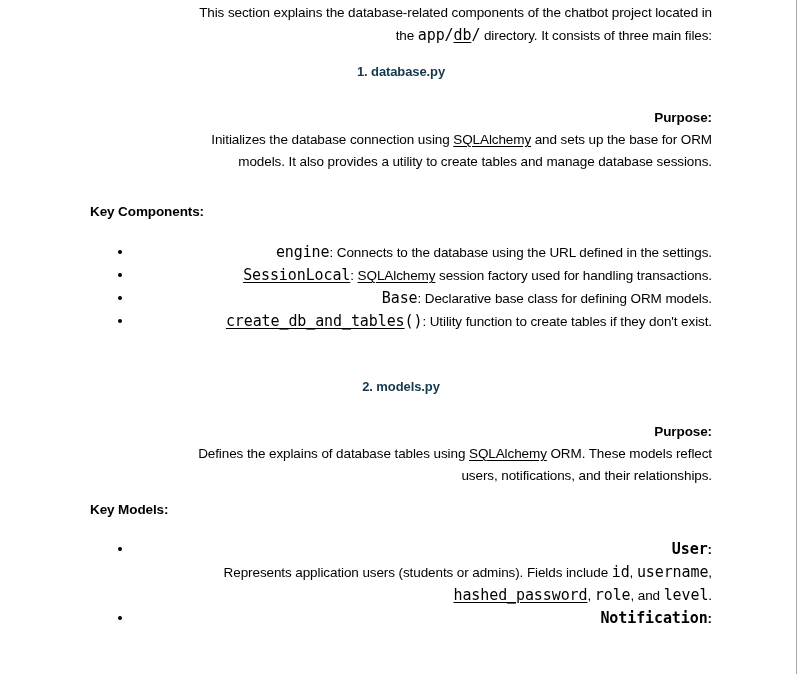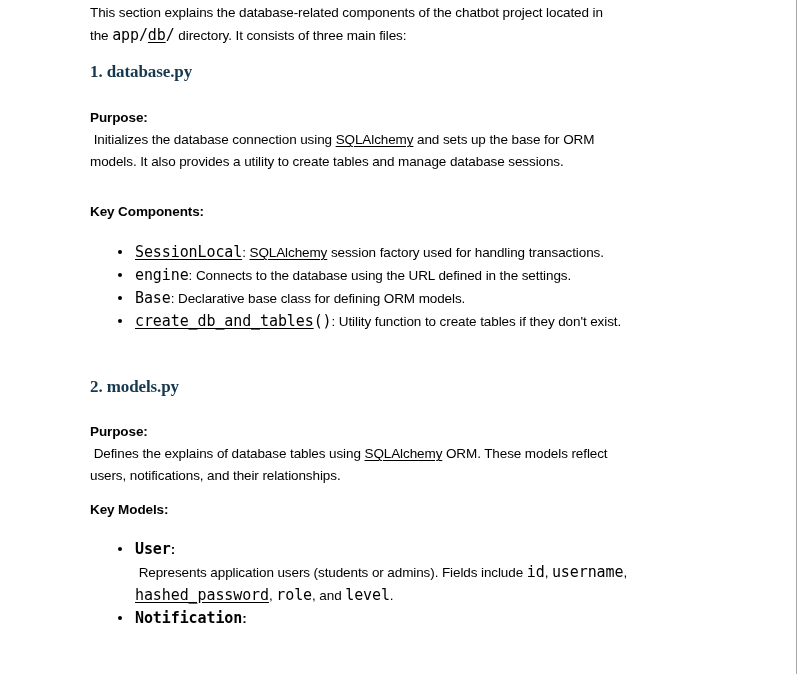--- a/index.html
+++ b/index.html
@@ -8,39 +8,40 @@
     background: #ffffff;
     color: #000000;
     font-family: "Liberation Sans", sans-serif;
     font-size: 13.5px;
     line-height: 22px;
     letter-spacing: -0.1px;
     overflow: hidden;
     position: relative;
   }
   .page { padding: 2px 0 0 90px; width: 712px; }
-  .keep-sp { white-space: pre-wrap; }
+  .keep-sp { white-space: pre-wrap; text-align: right; }
 
   .mono { font-family: "DejaVu Sans Mono", monospace; font-size: 15px; }
   .b { font-weight: bold; }
   .sq {
     text-decoration-line: underline;
     text-decoration-style: wavy;
     text-decoration-color: #ff0000;
     text-decoration-thickness: 1px;
     text-underline-offset: 2px;
     text-decoration: underline;
   }
 
   .heading {
-    font-family: Liberation Serif, serif;
+    font-family: Liberation Sans, sans-serif;
     font-weight: bold;
-    font-size: 17px;
+    font-size: 13px;
     line-height: 24px;
     color: #15384e;
+    text-align: center;
   }
   .h1 { margin-top: 13px; }
   .h2 { margin-top: 42px; }
 
   .purpose1 { margin-top: 23px; }
   .purpose2 { margin-top: 22px; }
   .keylabel1 { margin-top: 28px; font-weight: bold; }
   .keylabel2 { margin-top: 12px; font-weight: bold; }
 
   ul.doc-list { list-style: none; line-height: 23px; padding-left: 45px; }
@@ -73,22 +74,22 @@
 
   <p class="keep-sp"><span>This section explains the database-related components of the chatbot project located in</span><br><span>the </span><span class="mono">app/</span><span class="mono sq">db</span><span class="mono">/</span><span> directory. It consists of three main files:</span></p>
 
   <div class="heading h1">1. database.py</div>
 
   <p class="purpose1 keep-sp"><span class="b">Purpose:</span><br><span> Initializes the database connection using </span><span class="sq">SQLAlchemy</span><span> and sets up the base for ORM</span><br><span>models. It also provides a utility to create tables and manage database sessions.</span></p>
 
   <p class="keylabel1">Key Components:</p>
 
   <ul class="doc-list list1">
+    <li class="keep-sp"><span class="bullet"></span><span class="mono">engine</span><span>: Connects to the database using the URL defined in the settings.</span></li>
     <li class="keep-sp"><span class="bullet"></span><span class="mono sq">SessionLocal</span><span>: </span><span class="sq">SQLAlchemy</span><span> session factory used for handling transactions.</span></li>
-    <li class="keep-sp"><span class="bullet"></span><span class="mono">engine</span><span>: Connects to the database using the URL defined in the settings.</span></li>
     <li class="keep-sp"><span class="bullet"></span><span class="mono">Base</span><span>: Declarative base class for defining ORM models.</span></li>
     <li class="keep-sp"><span class="bullet"></span><span class="mono sq">create_db_and_tables</span><span class="mono">()</span><span>: Utility function to create tables if they don't exist.</span></li>
   </ul>
 
   <div class="heading h2">2. models.py</div>
 
   <p class="purpose2 keep-sp"><span class="b">Purpose:</span><br><span> Defines the explains of database tables using </span><span class="sq">SQLAlchemy</span><span> ORM. These models reflect</span><br><span>users, notifications, and their relationships.</span></p>
 
   <p class="keylabel2">Key Models:</p>
 

